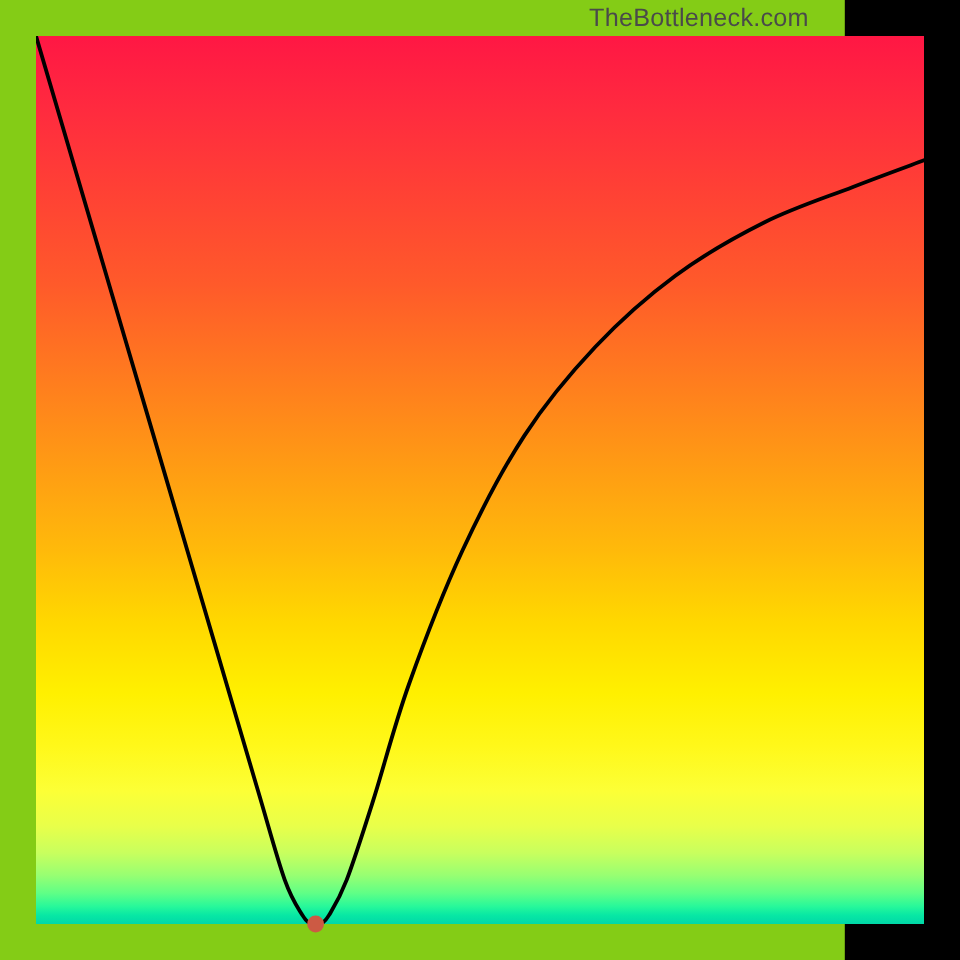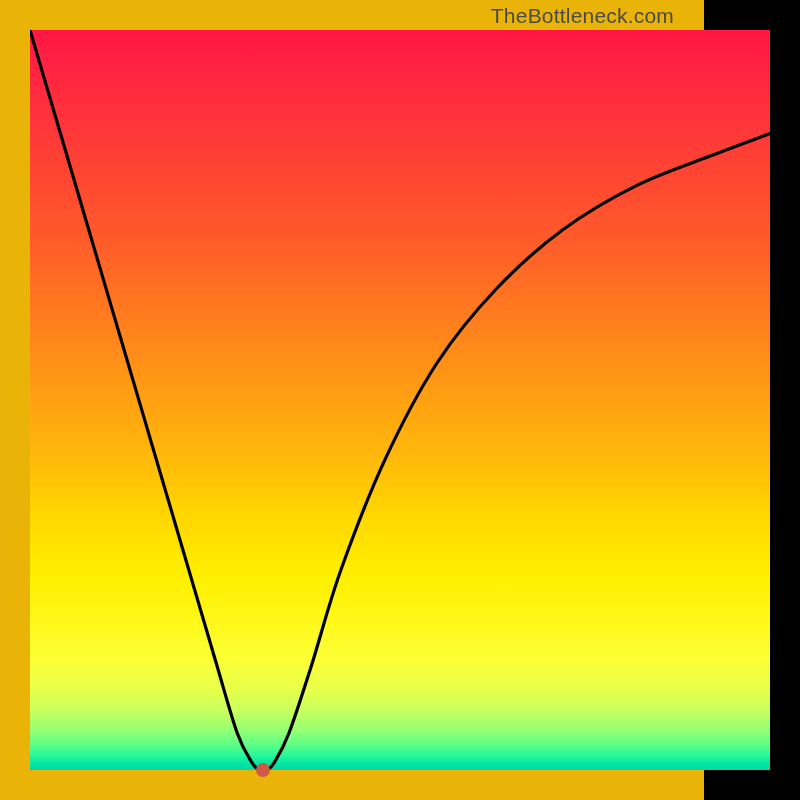--- a/index.html
+++ b/index.html
@@ -8,21 +8,21 @@
     width: 800px;
     height: 800px;
     overflow: hidden;
     background: #000;
     font-family: Arial, Helvetica, sans-serif;
   }
   .frame {
     position: relative;
     width: 704px;
     height: 800px;
-    background: #eab308;
+    background: #84cc16;
   }
   .plot-bg {
     position: absolute;
     left: 30px;
     top: 30px;
     width: 740px;
     height: 740px;
     
     background: linear-gradient(to bottom,
       #ff1744 0%,

